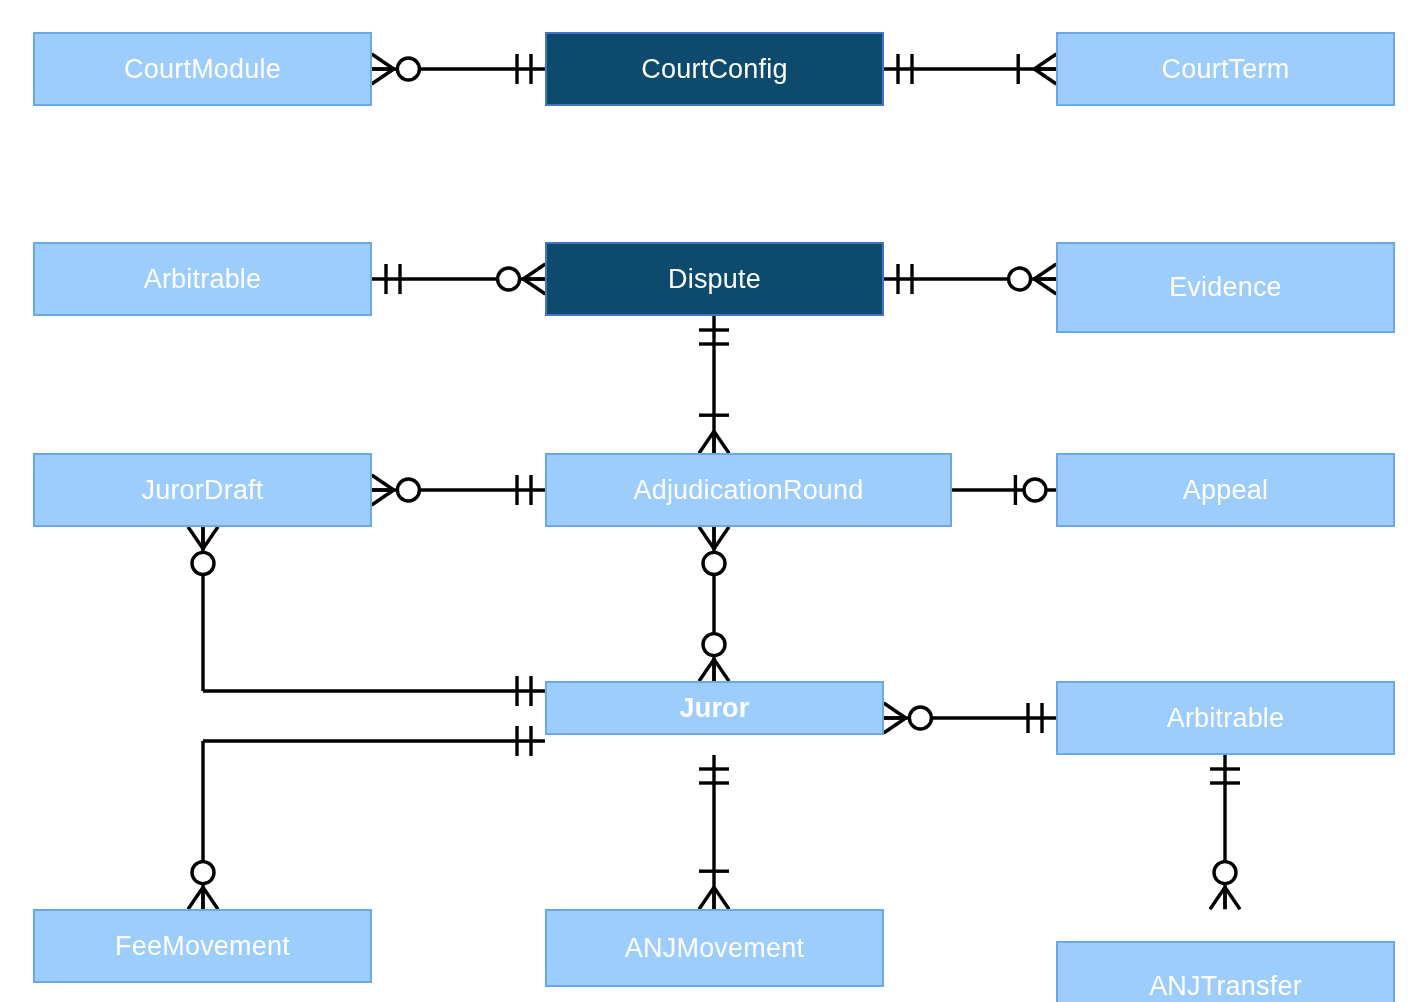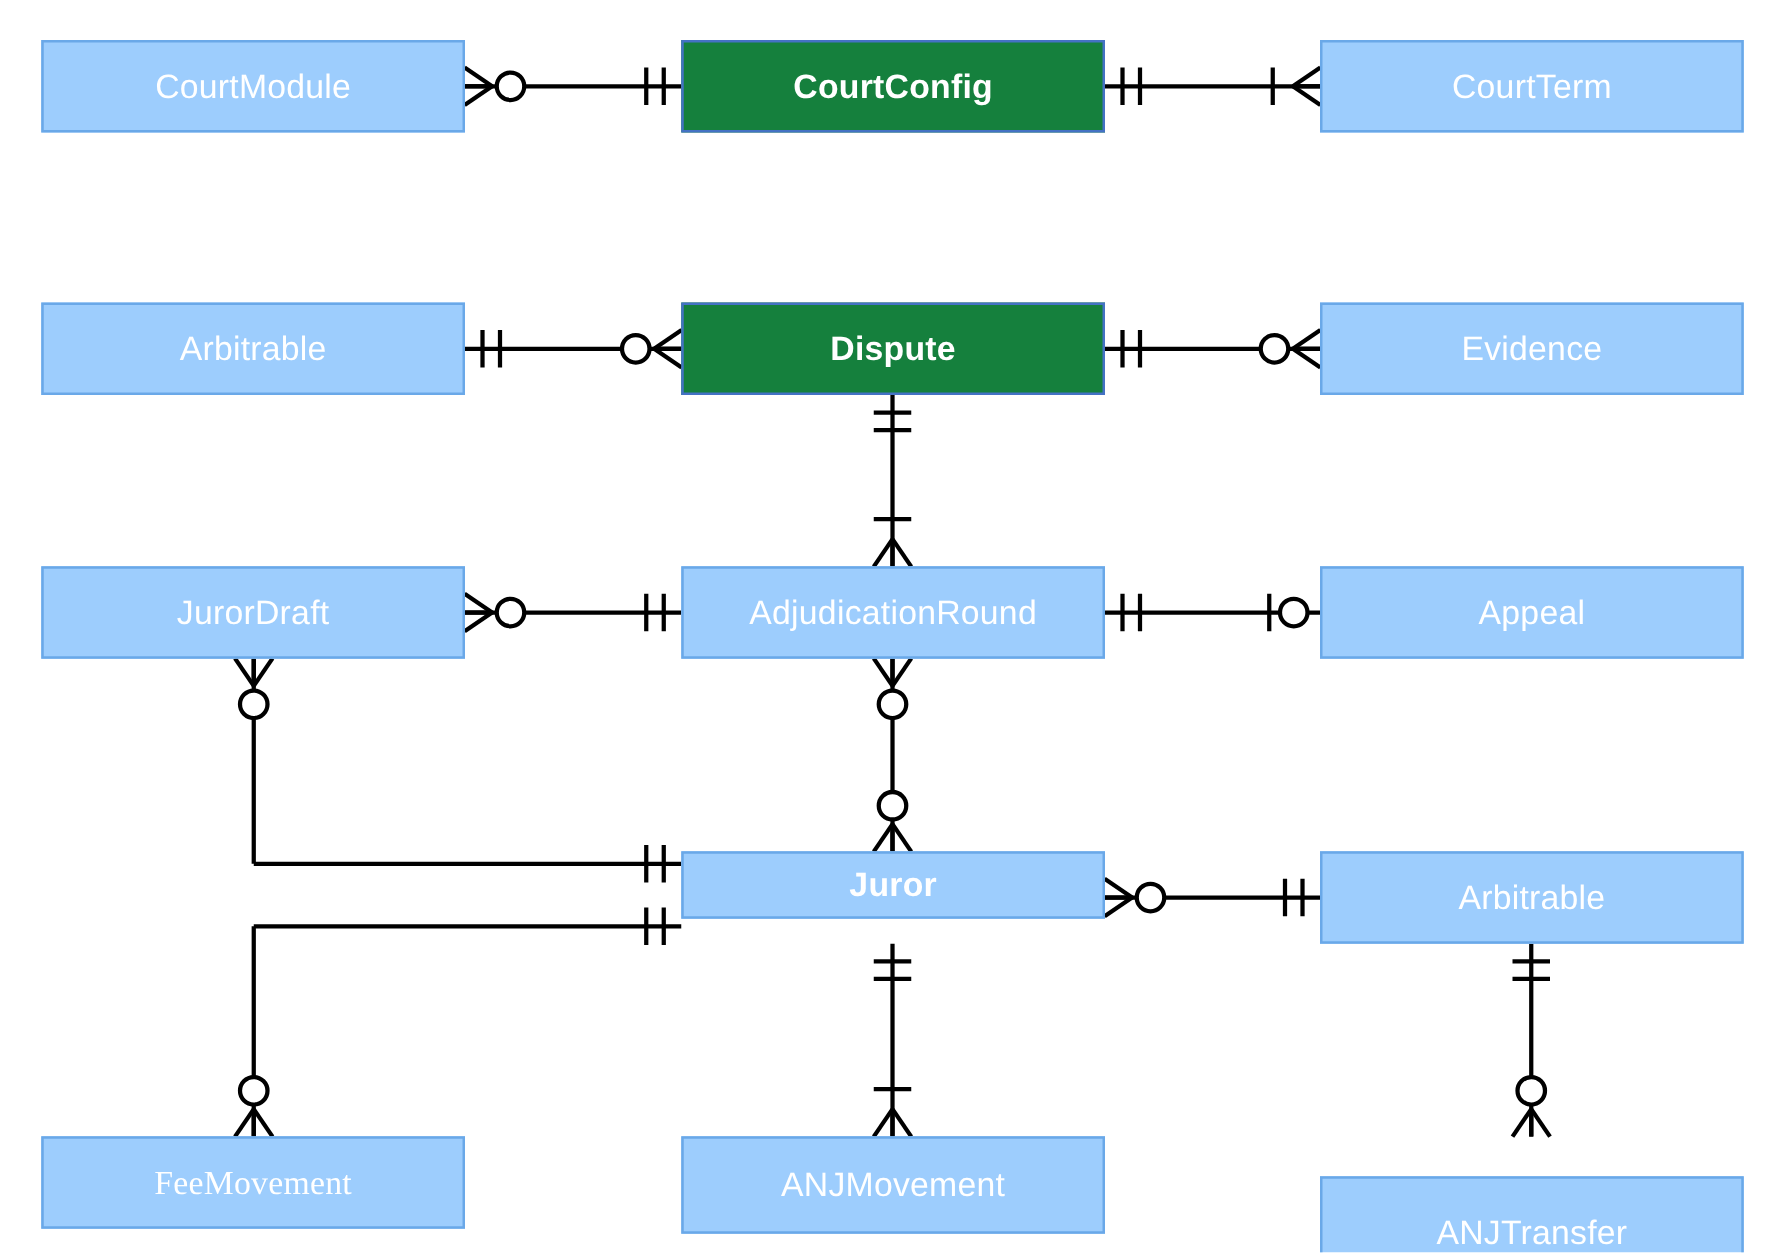--- a/index.html
+++ b/index.html
@@ -35,23 +35,22 @@
     font-size: 27px;
     letter-spacing: 0.2px;
     color: #ffffff;
     user-select: none;
   }
   .entity-normal {
     background: #9dcdfd;
     border-color: #6aa8e8;
   }
   .entity-highlight {
-    background: #15803d;
+    background: #0c4a6e;
     border-color: #4472c4;
-    font-weight: bold;
   }
   .entity-label {
     pointer-events: none;
     white-space: nowrap;
   }
 </style>
 </head>
 <body>
 
 <div id="diagram-root">
@@ -163,39 +162,39 @@
       </div>
       <div class="entity-box entity-normal" style="left: 1056px; top: 32px; width: 339px; height: 74px;">
         <span class="entity-label">CourtTerm</span>
       </div>
       <div class="entity-box entity-normal" style="left: 33px; top: 242px; width: 339px; height: 74px;">
         <span class="entity-label">Arbitrable</span>
       </div>
       <div class="entity-box entity-highlight" style="left: 545px; top: 242px; width: 339px; height: 74px;">
         <span class="entity-label">Dispute</span>
       </div>
-      <div class="entity-box entity-normal" style="left: 1056px; top: 242px; width: 339px; height: 74px;">
+      <div class="entity-box entity-normal" style="left: 1056px; top: 242px; width: 339px; height: 91px;">
         <span class="entity-label">Evidence</span>
       </div>
       <div class="entity-box entity-normal" style="left: 33px; top: 453px; width: 339px; height: 74px;">
         <span class="entity-label">JurorDraft</span>
       </div>
-      <div class="entity-box entity-normal" style="left: 545px; top: 453px; width: 339px; height: 74px;">
+      <div class="entity-box entity-normal" style="left: 545px; top: 453px; width: 407px; height: 74px;">
         <span class="entity-label">AdjudicationRound</span>
       </div>
       <div class="entity-box entity-normal" style="left: 1056px; top: 453px; width: 339px; height: 74px;">
         <span class="entity-label">Appeal</span>
       </div>
       <div class="entity-box entity-normal" style="left: 545px; top: 681px; width: 339px; height: 54px; font-weight: bold;">
         <span class="entity-label">Juror</span>
       </div>
       <div class="entity-box entity-normal" style="left: 1056px; top: 681px; width: 339px; height: 74px;">
         <span class="entity-label">Arbitrable</span>
       </div>
-      <div class="entity-box entity-normal" style="left: 33px; top: 909px; width: 339px; height: 74px; font-family: Liberation Serif, serif;">
+      <div class="entity-box entity-normal" style="left: 33px; top: 909px; width: 339px; height: 74px;">
         <span class="entity-label">FeeMovement</span>
       </div>
       <div class="entity-box entity-normal" style="left: 545px; top: 909px; width: 339px; height: 78px;">
         <span class="entity-label">ANJMovement</span>
       </div>
       <div class="entity-box entity-normal" style="left: 1056px; top: 909px; width: 339px; height: 90px; margin-top: 32px;">
         <span class="entity-label">ANJTransfer</span>
       </div>
     </div>
 

